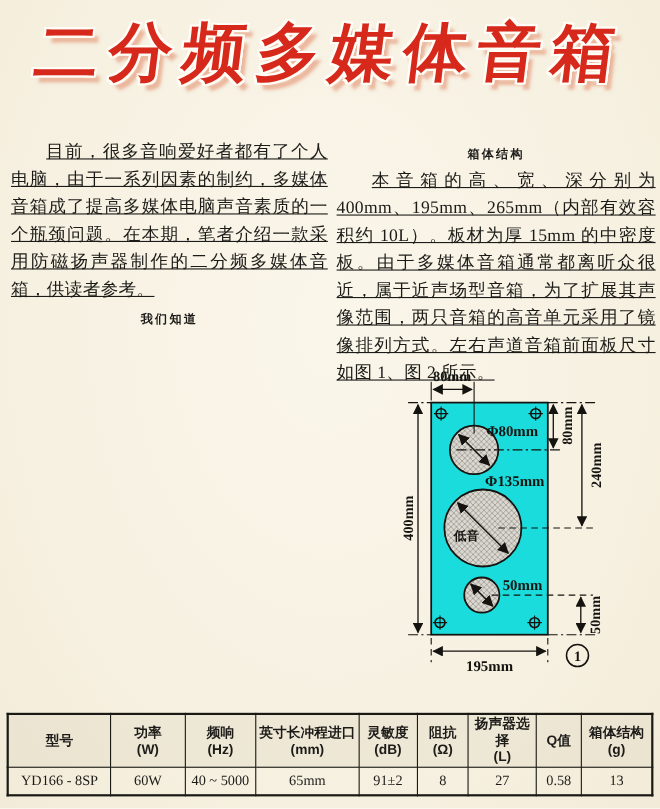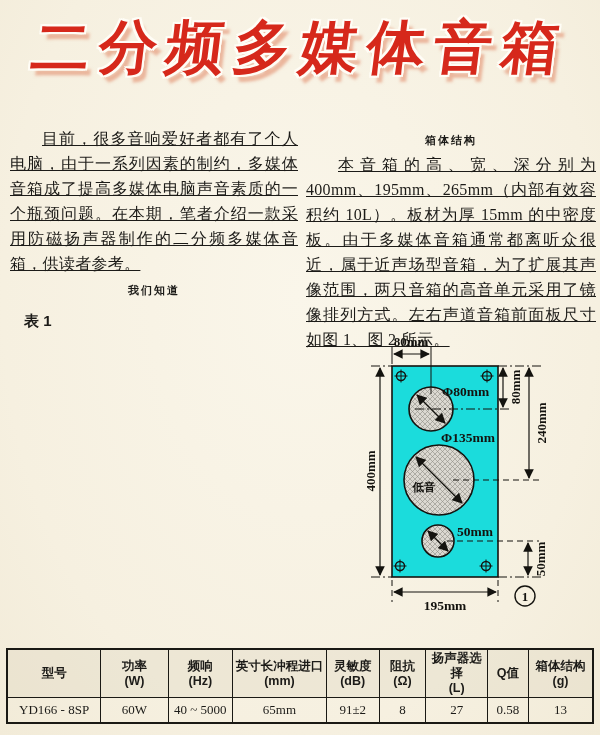--- a/index.html
+++ b/index.html
@@ -80,21 +80,20 @@
 </head>
 <body>
 
 <div class="main-title">
   <span class="t">二分频多媒体音箱</span>
 </div>
 
 <div class="col col-left">
   <p class="body-para">目前，很多音响爱好者都有了个人电脑，由于一系列因素的制约，多媒体音箱成了提高多媒体电脑声音素质的一个瓶颈问题。在本期，笔者介绍一款采用防磁扬声器制作的二分频多媒体音箱，供读者参考。</p>
   <h3 class="sec-heading">我们知道</h3>
-  <div class="table-label">表 1</div>
 </div>
 
 <div class="col col-right">
   <h3 class="sec-heading">箱体结构</h3>
   <p class="body-para">本音箱的高、宽、深分别为 400mm、195mm、265mm（内部有效容积约 10L）。板材为厚 15mm 的中密度板。由于多媒体音箱通常都离听众很近，属于近声场型音箱，为了扩展其声像范围，两只音箱的高音单元采用了镜像排列方式。左右声道音箱前面板尺寸如图 1、图 2 所示。</p>
 </div>
 
 <svg class="panel-diagram" viewBox="0 0 265 300">
   <defs>
     <marker id="ah" viewBox="0 0 10 10" refX="9" refY="5" markerWidth="8" markerHeight="8" orient="auto-start-reverse">

